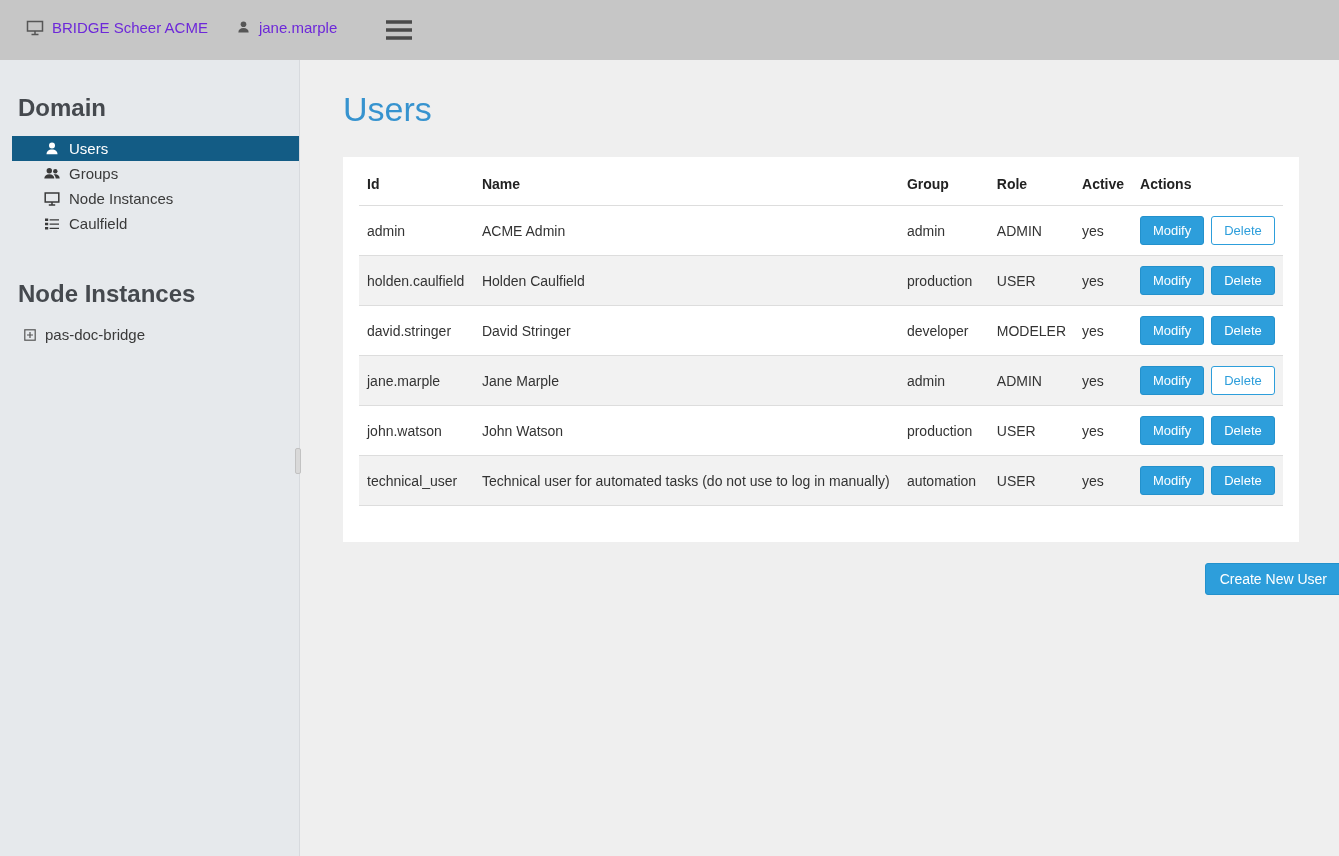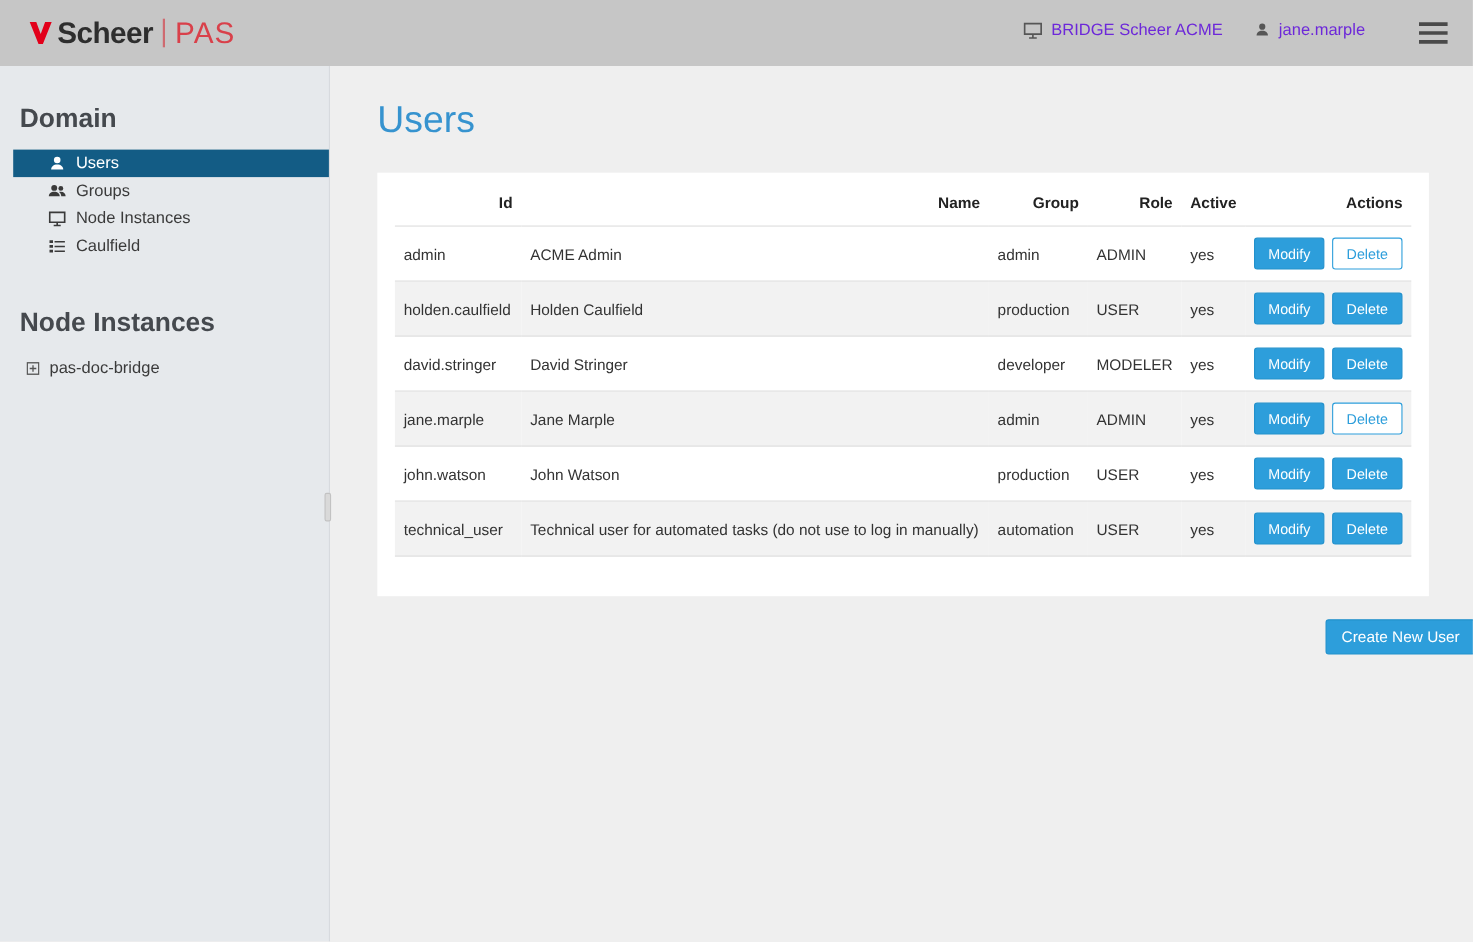--- a/index.html
+++ b/index.html
@@ -99,21 +99,21 @@
     color: #3693cf;
     margin: 30px 0 28px 0;
   }
   .card {
     background: #ffffff;
     width: 956px;
     padding: 2px 16px 36px 16px;
   }
   table.users-table { width: 100%; border-collapse: collapse; }
   .users-table th {
-    text-align: right;
+    text-align: left;
     font-size: 14px;
     color: #222;
     padding: 17px 8px 13px 8px;
     font-weight: bold;
     white-space: nowrap;
   }
   .users-table td {
     font-size: 14px;
     color: #333;
     padding: 15px 8px;
@@ -158,28 +158,20 @@
     background: #2d9edb;
     border: 1px solid #2391cc;
     color: #ffffff;
     cursor: pointer;
   }
 </style>
 </head>
 <body>
 
 <div class="header">
-  <div class="logo">
-    <svg class="logo-mark" viewBox="0 0 22 24">
-      <path fill="#e2001a" d="M1 2 L7 2 L11 13 L15 2 L21 2 L13 22 L9 22 Z"></path>
-    </svg>
-    <span class="logo-brand">Scheer</span>
-    <span class="logo-sep"></span>
-    <span class="logo-product">PAS</span>
-  </div>
   <div class="header-right">
     <div class="header-item">
       <svg class="header-icon" viewBox="0 0 18 16">
         <path fill="none" stroke="currentColor" stroke-width="1.5" d="M1.5 1.5h15v9.5h-15z"></path>
         <path stroke="currentColor" stroke-width="1.5" d="M9 11v3M5.5 14.5h7"></path>
       </svg>
       <span>BRIDGE Scheer ACME</span>
     </div>
     <div class="header-item">
       <svg class="header-icon" viewBox="0 0 16 16" style="width:15px;height:15px;">

